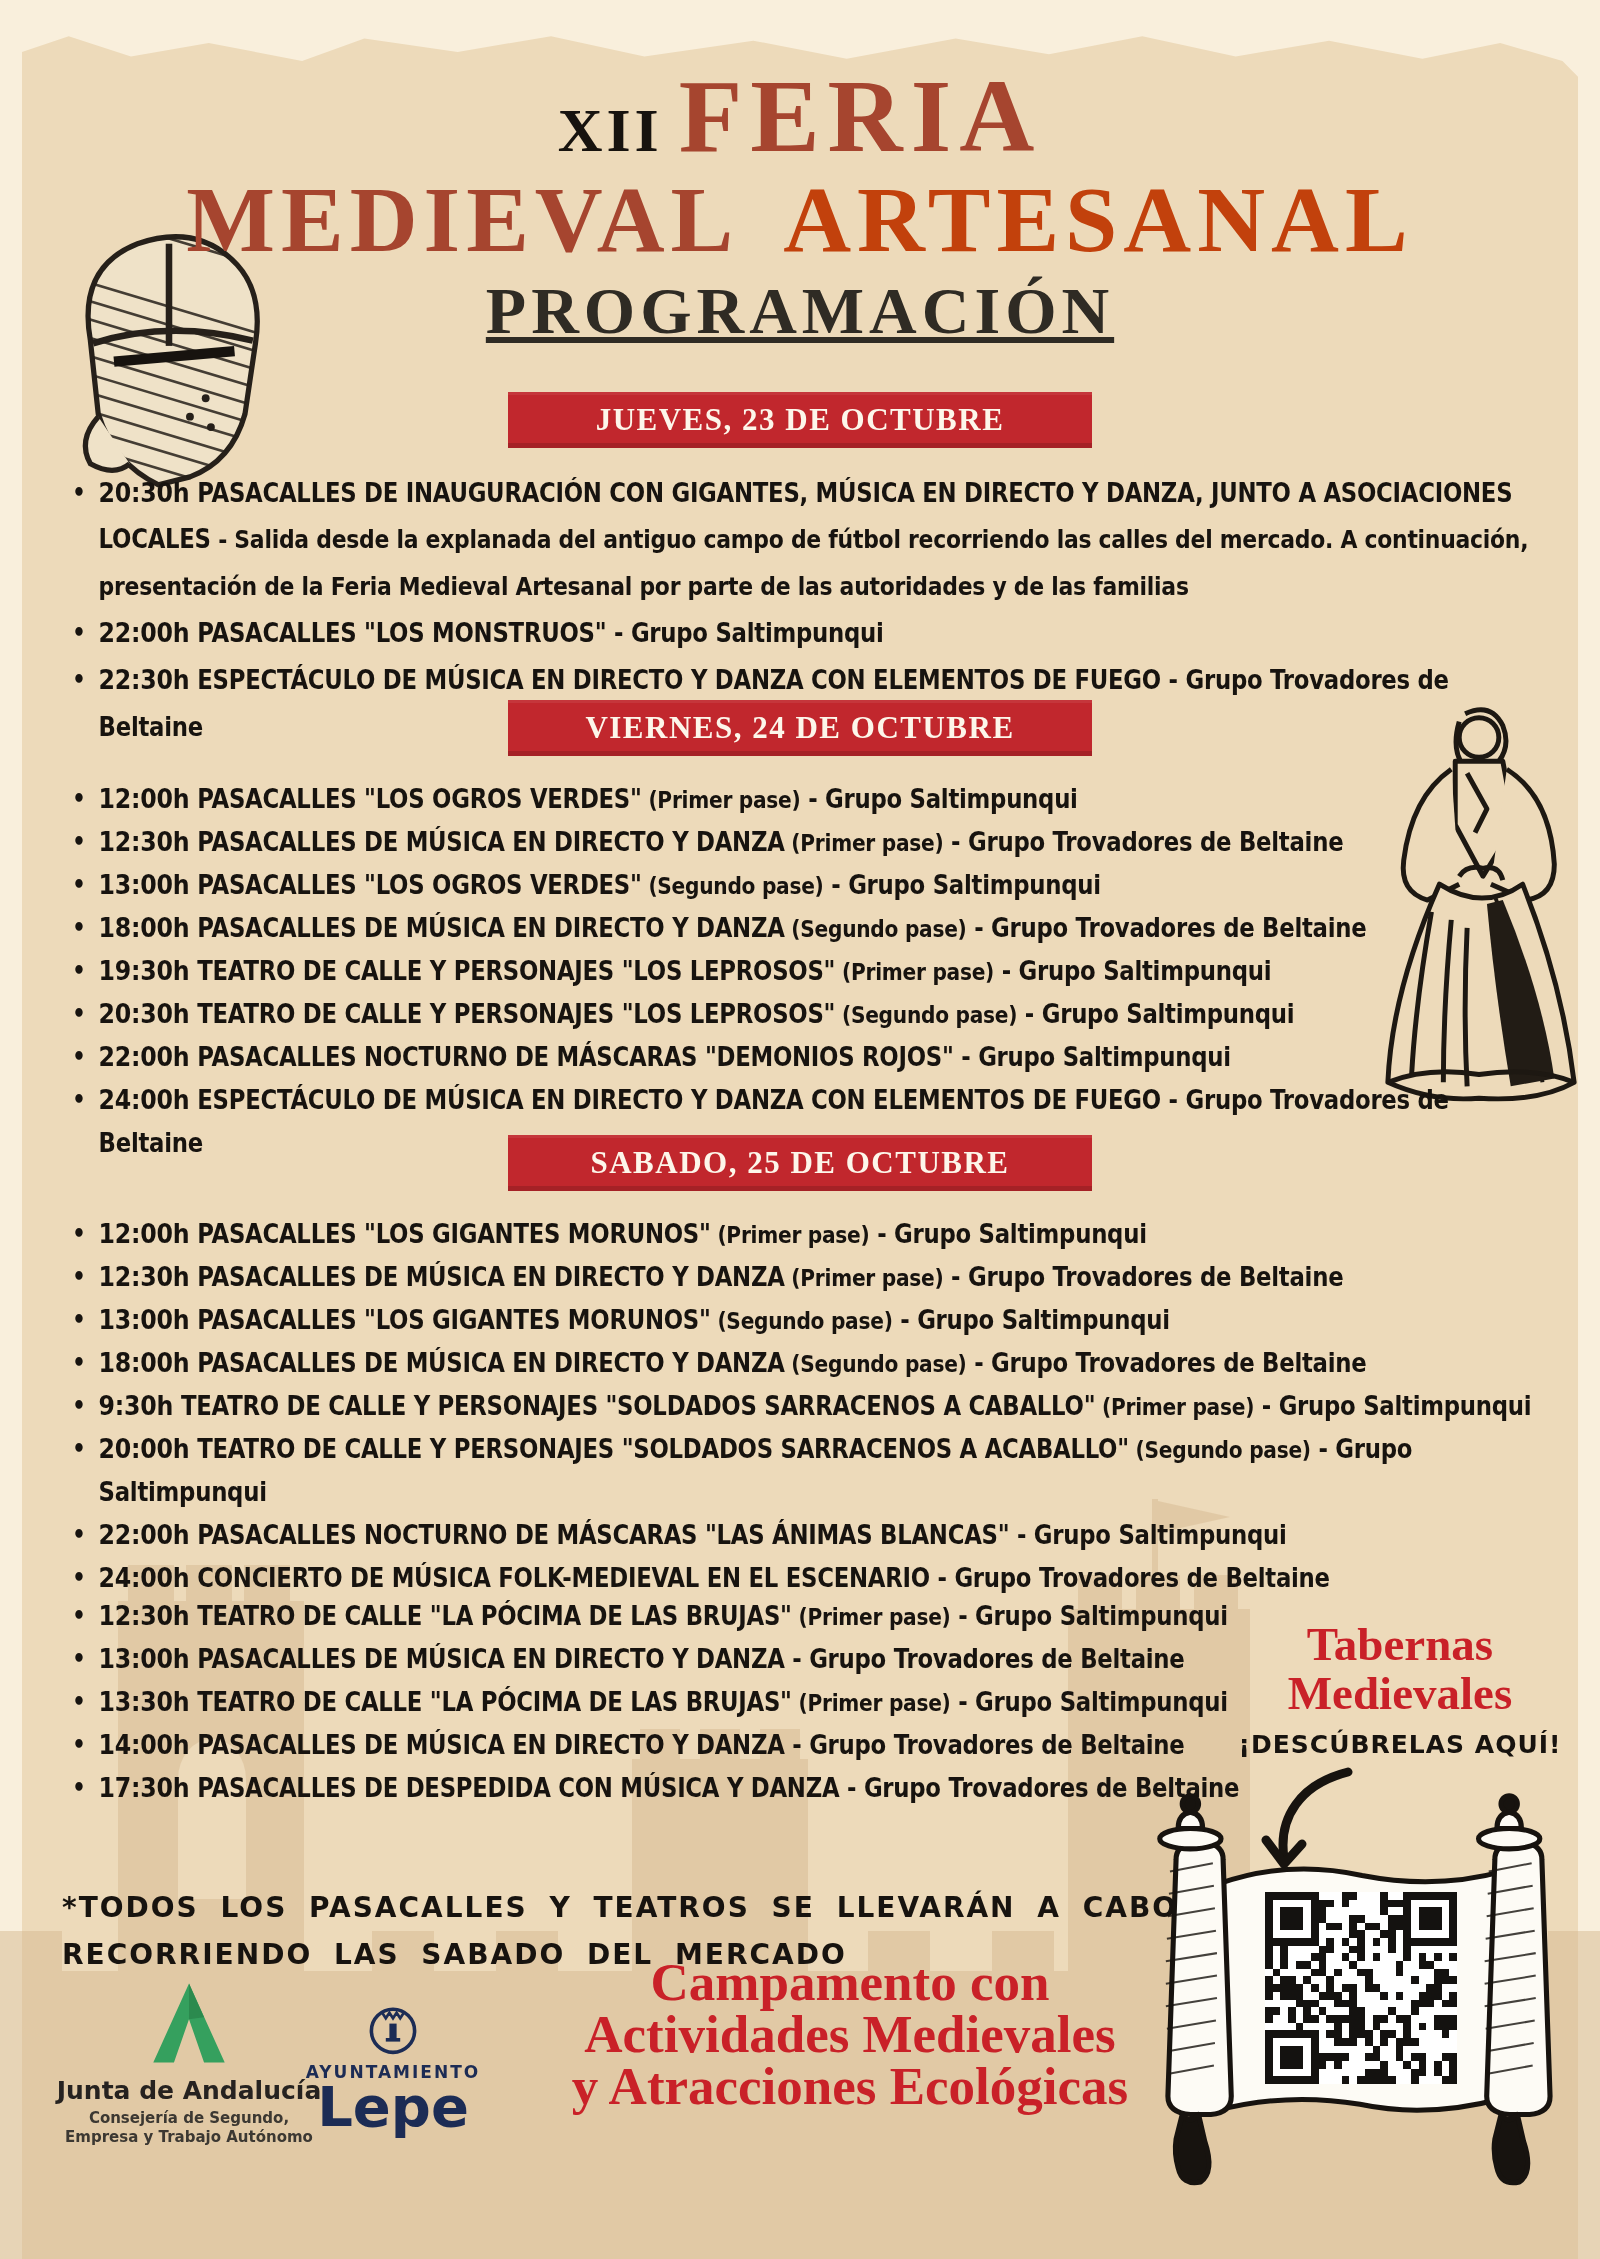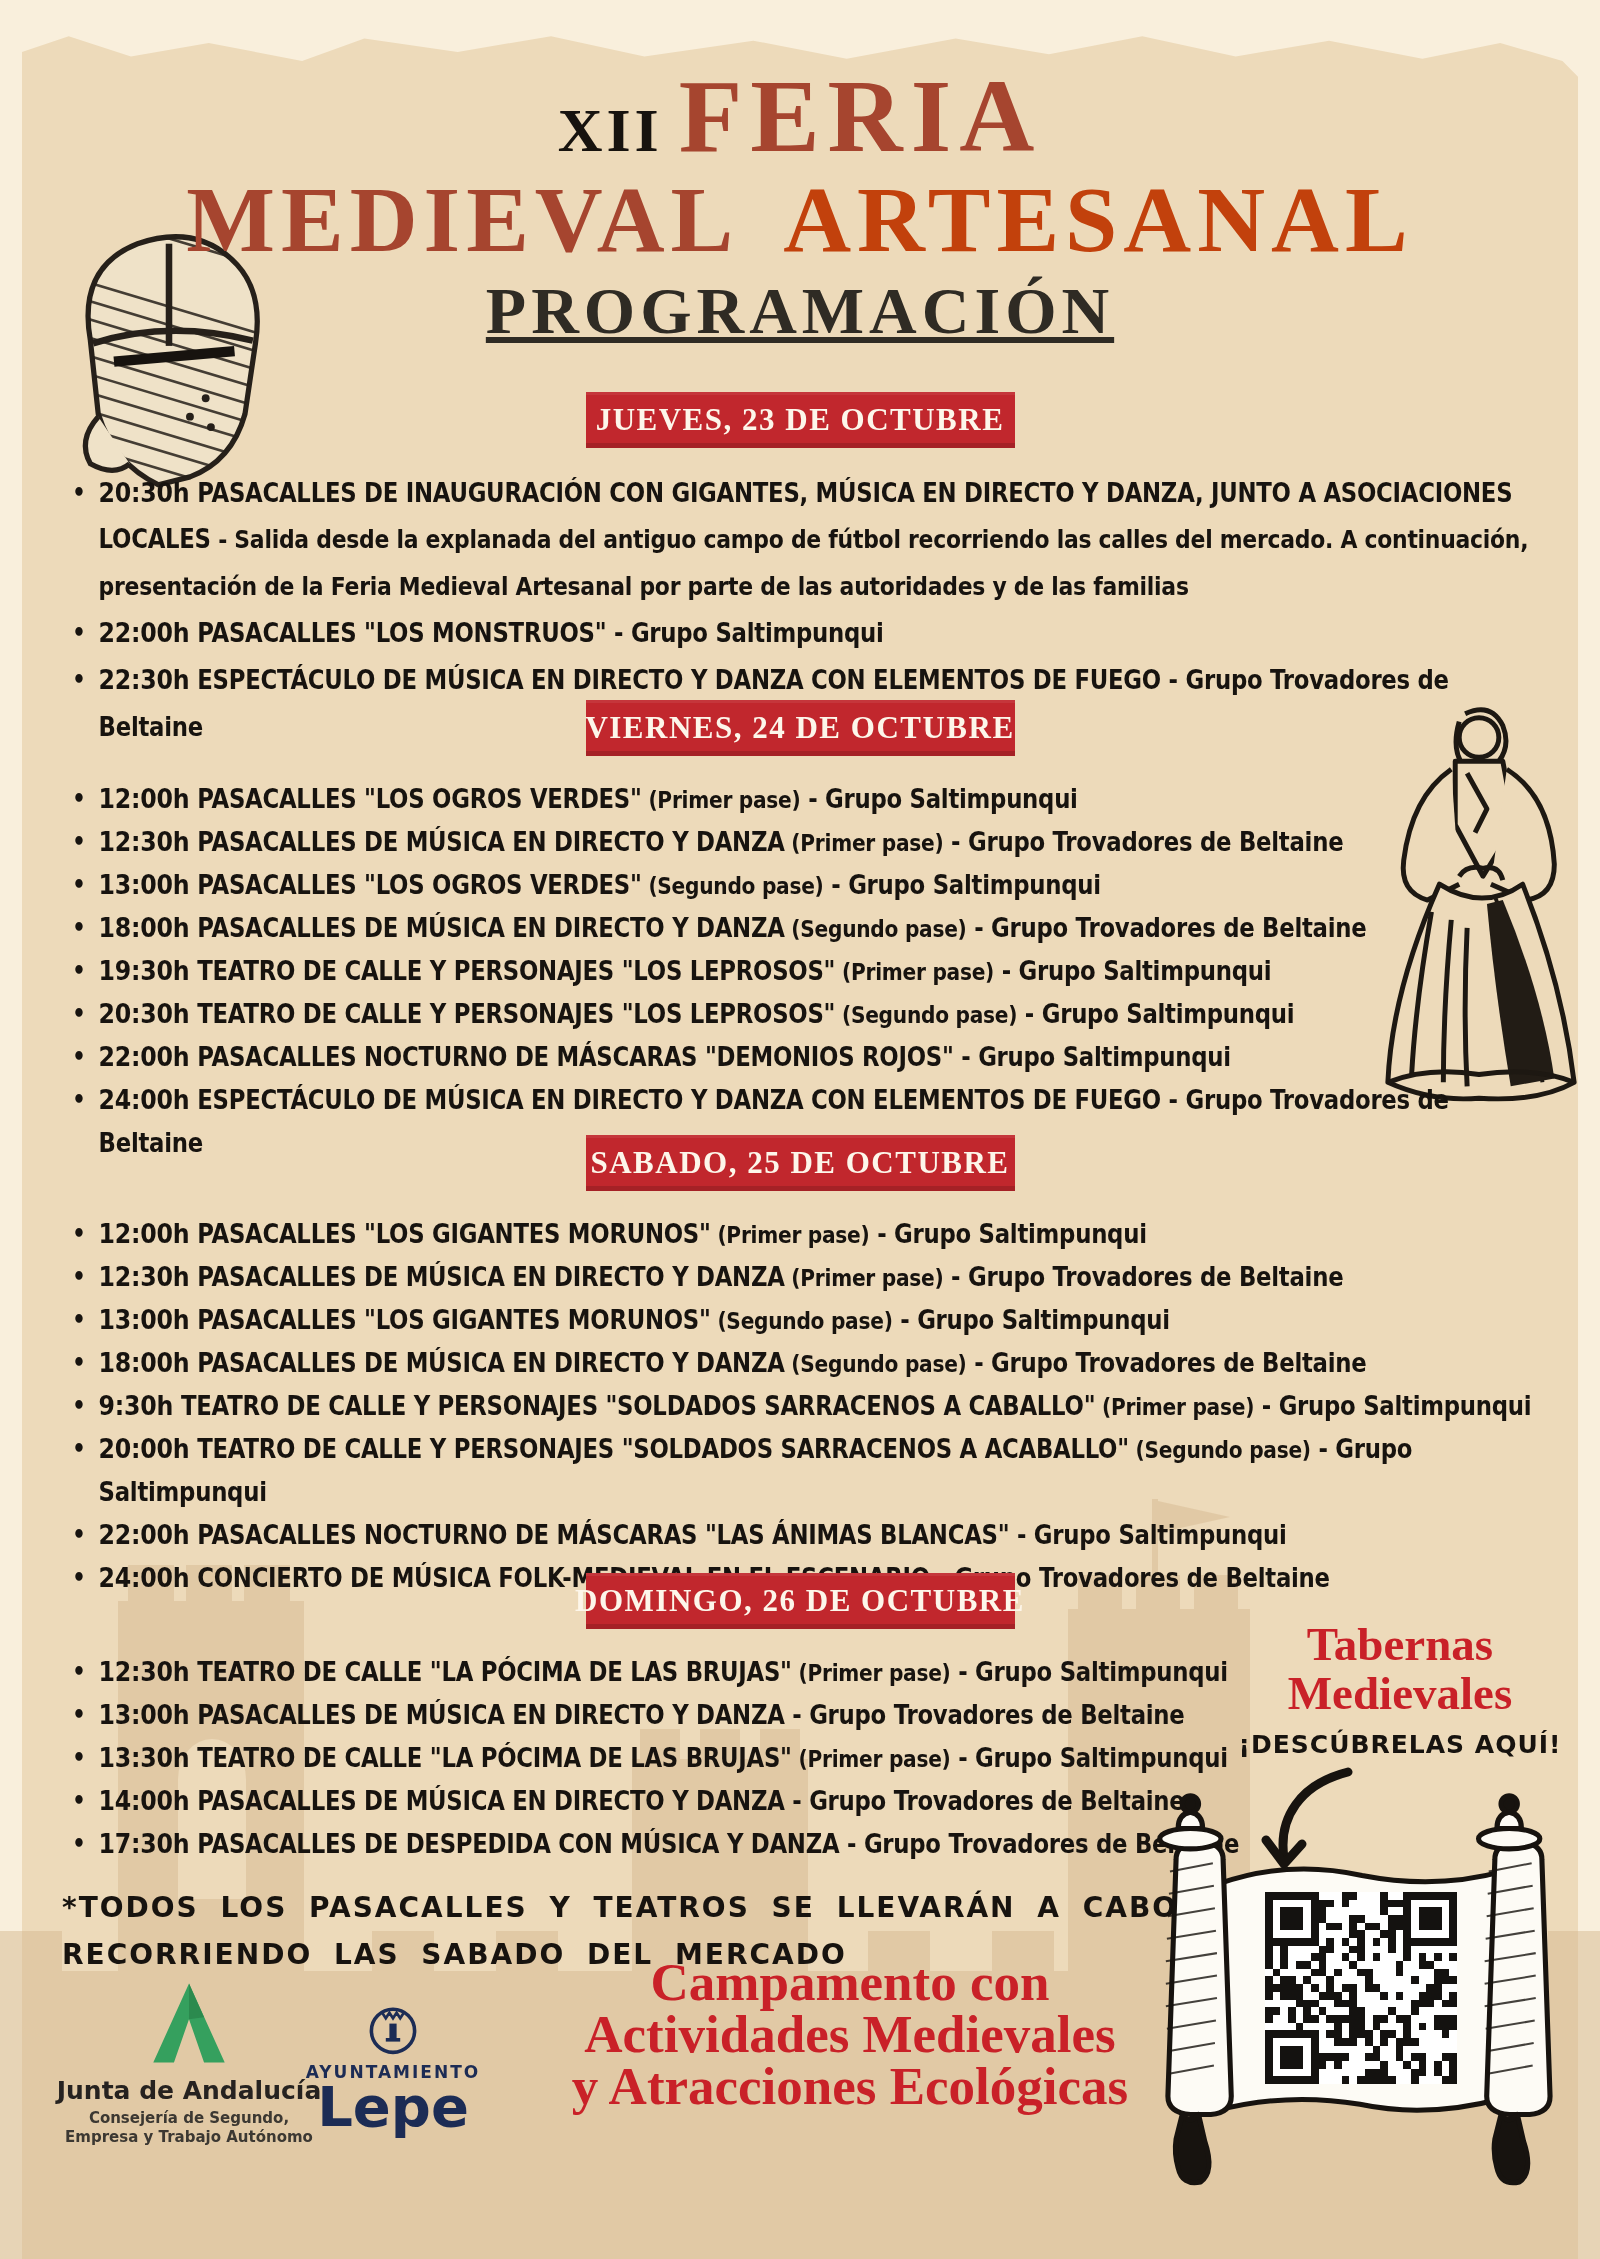--- a/index.html
+++ b/index.html
@@ -20,21 +20,21 @@
   .t-line2{margin-top:-10px;}
   .t-medieval{font-size:94px;color:var(--title-red,#a6452f);letter-spacing:6px;}
   .t-artesanal{font-size:94px;color:#c2410c;letter-spacing:6px;margin-left:44px;}
   .t-sub{font-size:66px;color:#2f2b24;letter-spacing:5px;text-decoration:underline;}
 
   .helmet{position:absolute;left:38px;top:220px;width:262px;height:278px;z-index:1;}
   .lady{position:absolute;left:1372px;top:690px;width:218px;height:428px;z-index:1;}
 
   
   .day{position:absolute;left:60px;width:1480px;z-index:2;}
-  .banner{width:429px;height:56px;margin:0 auto;background:var(--banner-red,#c1272d);
+  .banner{width:584px;height:56px;margin:0 auto;background:var(--banner-red,#c1272d);
     display:flex;align-items:center;justify-content:center;
     box-shadow:inset 0 -5px 0 rgba(0,0,0,.14), inset 0 3px 0 rgba(255,255,255,.07);}
   .banner span{font-family:"Liberation Serif","DejaVu Serif",serif;font-weight:700;font-size:31px;
     color:#fdf6ea;letter-spacing:1.5px;white-space:nowrap;}
   .events{margin-top:22px;width:114%;transform:scaleX(.877);transform-origin:0 0;}
   .event{position:relative;padding-left:44px;color:var(--ink,#17130f);font-weight:700;
     font-size:26px;line-height:42px;letter-spacing:-.3px;}
   .day-0 .event{line-height:46px;}
   .dot{position:absolute;left:14px;font-size:24px;}
   .etime{font-size:27px;}
@@ -244,23 +244,20 @@
     </div>
           <div class="event">
       <span class="dot">•</span><span class="etime">22:00h </span><span class="emain">PASACALLES NOCTURNO DE MÁSCARAS "LAS ÁNIMAS BLANCAS"</span><span class="epase"></span><span class="egroup"> - Grupo Saltimpunqui</span><span class="edetail"></span>
     </div>
           <div class="event">
       <span class="dot">•</span><span class="etime">24:00h </span><span class="emain">CONCIERTO DE MÚSICA FOLK-MEDIEVAL EN EL ESCENARIO</span><span class="epase"></span><span class="egroup"> - Grupo Trovadores de Beltaine</span><span class="edetail"></span>
     </div>
         </div>
     </section>
       <section class="day day-3" style="top: 1573px;">
-      <div class="banner">
-          <span>DOMINGO, 26 DE OCTUBRE</span>
-        </div>
       <div class="events">
           <div class="event">
       <span class="dot">•</span><span class="etime">12:30h </span><span class="emain">TEATRO DE CALLE "LA PÓCIMA DE LAS BRUJAS"</span><span class="epase"> (Primer pase)</span><span class="egroup"> - Grupo Saltimpunqui</span><span class="edetail"></span>
     </div>
           <div class="event">
       <span class="dot">•</span><span class="etime">13:00h </span><span class="emain">PASACALLES DE MÚSICA EN DIRECTO Y DANZA</span><span class="epase"></span><span class="egroup"> - Grupo Trovadores de Beltaine</span><span class="edetail"></span>
     </div>
           <div class="event">
       <span class="dot">•</span><span class="etime">13:30h </span><span class="emain">TEATRO DE CALLE "LA PÓCIMA DE LAS BRUJAS"</span><span class="epase"> (Primer pase)</span><span class="egroup"> - Grupo Saltimpunqui</span><span class="edetail"></span>
     </div>

